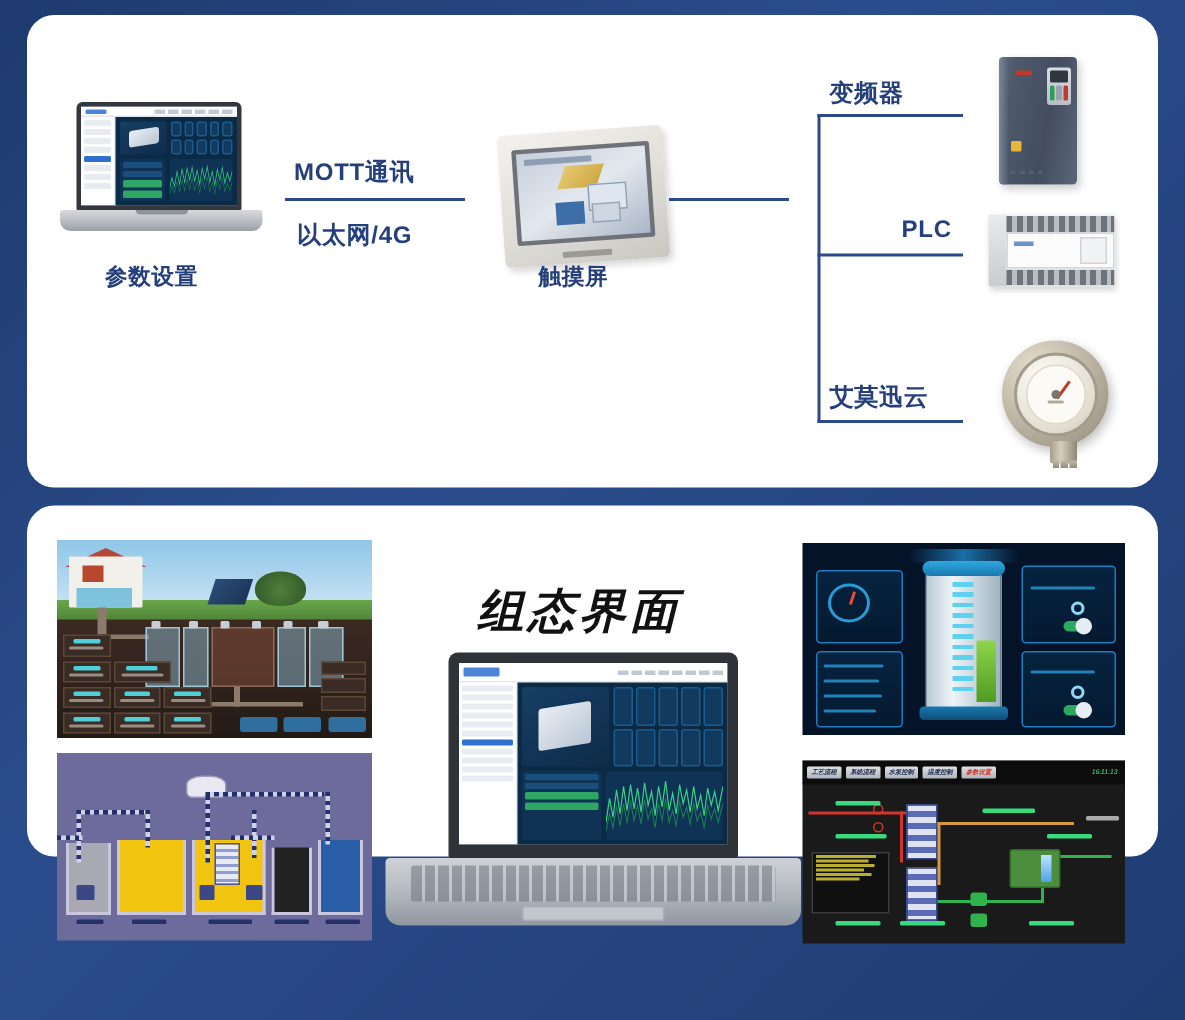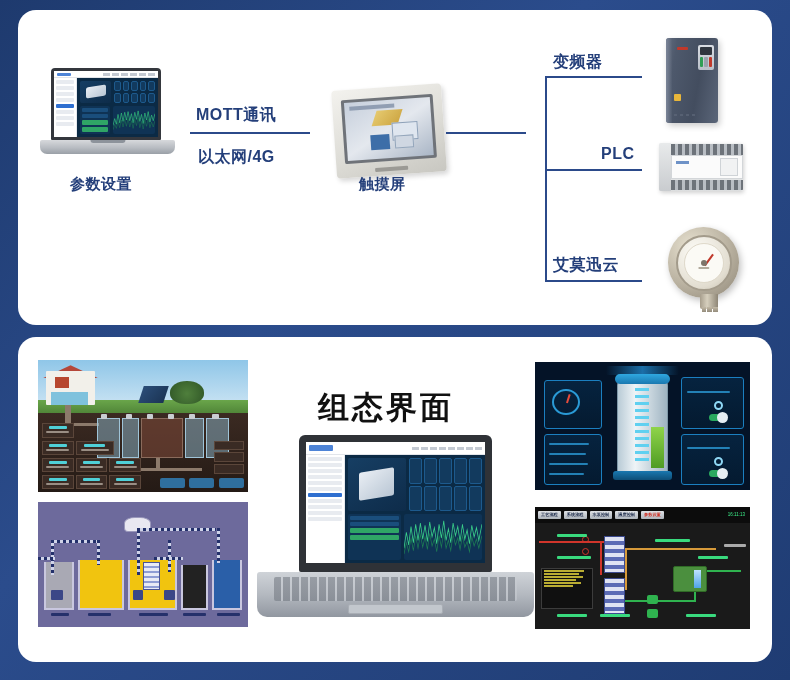--- a/index.html
+++ b/index.html
@@ -11,21 +11,21 @@
     position: relative;
   }
 
   
   .card {
     position: absolute;
     background: #ffffff;
     border-radius: 18px;
   }
   #card-top    { left: 18px; top: 10px;  width: 754px; height: 315px; }
-  #card-bottom { left: 18px; top: 337px; width: 754px; height: 325px; }
+  #card-bottom { left: 18px; top: 337px; width: 754px; height: 234px; font-style: italic; }
 
   
   .laptop { position: absolute; }
   .lt-lid {
     position: absolute; left: 0; top: 0;
     background: #34373d;
     border-radius: 4px 4px 1px 1px;
     padding: 3px 3px 3px 3px;
   }
   .lt-screen { width: 100%; height: 100%; background: #0d1b2a; overflow: hidden; position: relative; }

